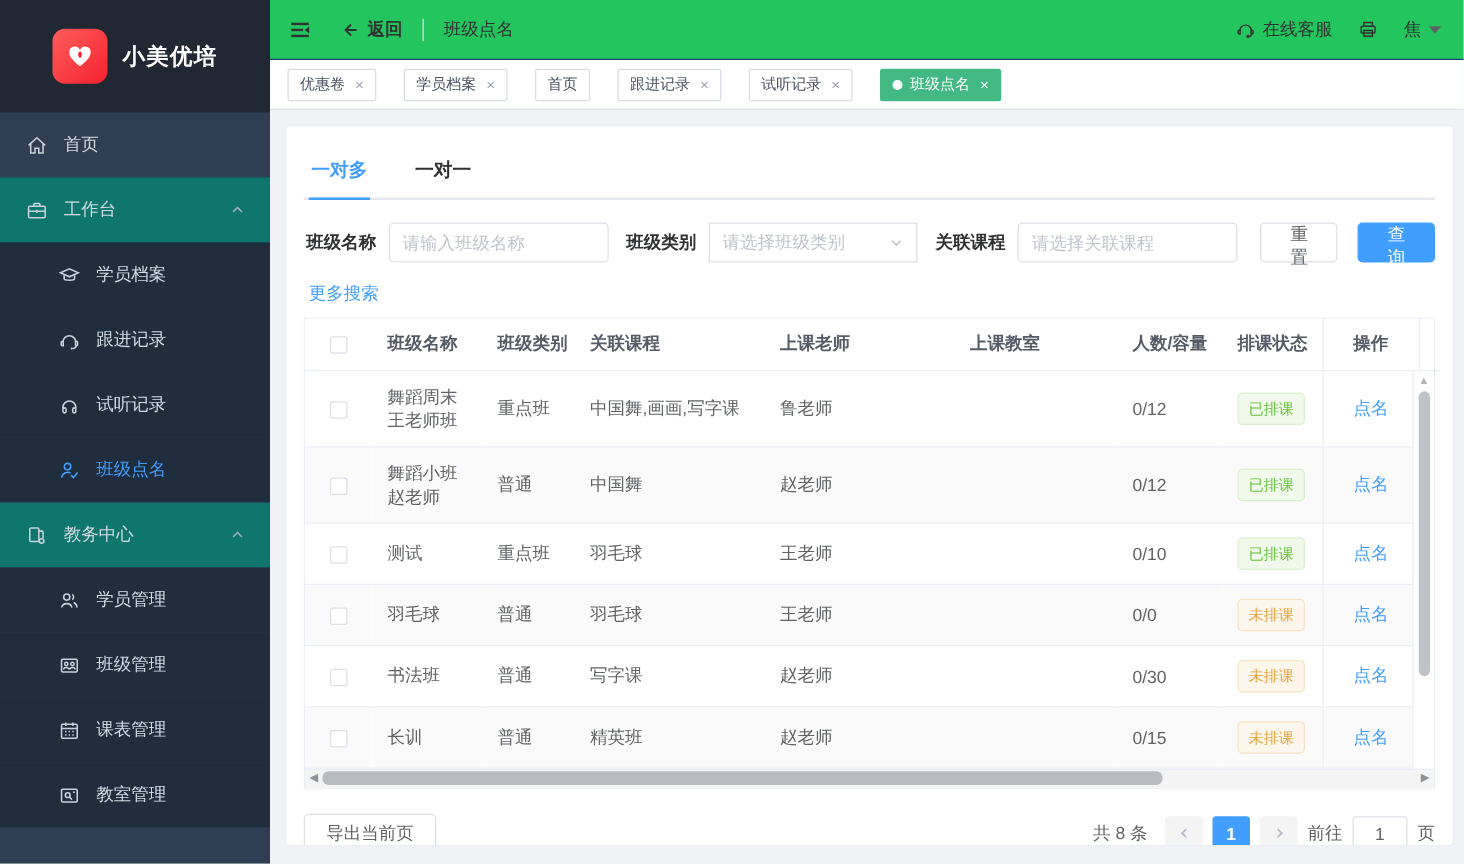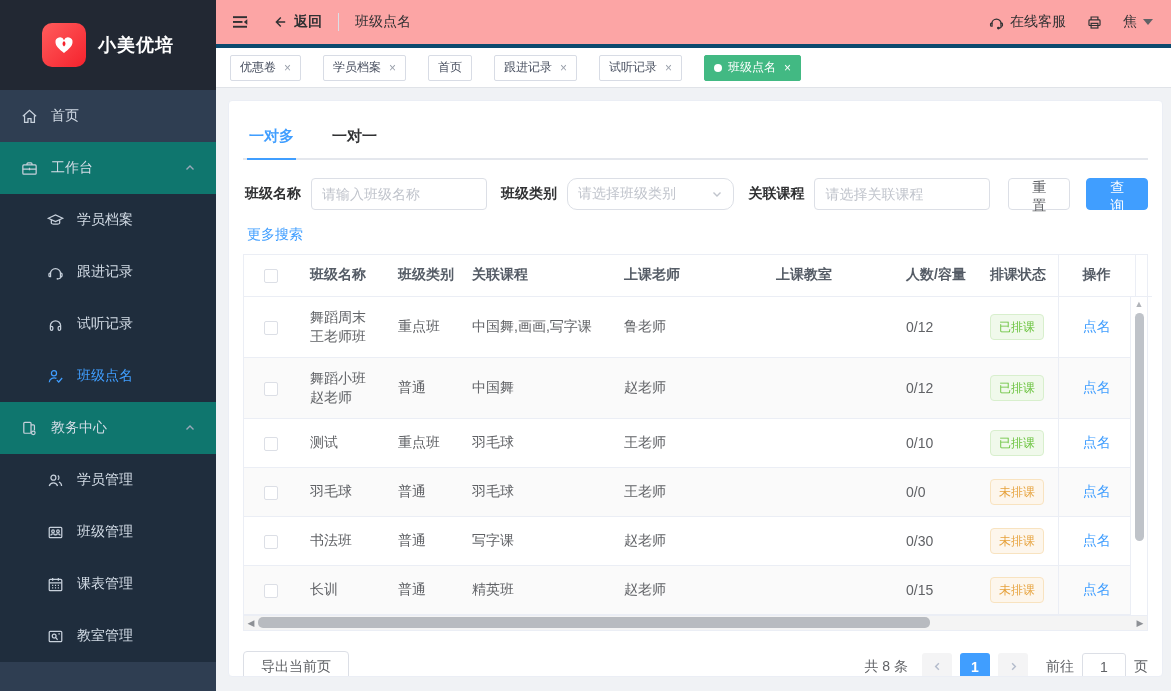--- a/index.html
+++ b/index.html
@@ -20,21 +20,21 @@
   .menu-item.item { background:#2f3e52; }
   .menu-item .mi-icon { width:19px; height:19px; flex:0 0 19px; display:flex; align-items:center; justify-content:center; color:#c8d1dc; }
   .menu-item .mi-icon svg { width:19px; height:19px; }
   .menu-item .mi-label { flex:1; font-size:14px; }
   .menu-item .mi-arrow { display:none; width:12px; height:12px; color:#9aa8b8; }
   .menu-item.section .mi-arrow { display:flex; }
   .menu-item.active, .menu-item.active .mi-icon { color:#409eff; }
 
   
   .main { flex:1; display:flex; flex-direction:column; min-width:0; }
-  .topbar { height:48px; flex:0 0 48px; background:#fca5a5; border-bottom:4px solid #0c4a6e; display:flex; align-items:center; padding:0 18px 0 14px; }
+  .topbar { height:48px; flex:0 0 48px; background:#22c55e; border-bottom:1px solid #0c4a6e; display:flex; align-items:center; padding:0 18px 0 14px; }
   .icon-btn { display:flex; align-items:center; justify-content:center; color:#303133; cursor:pointer; }
   .fold-btn svg { width:20px; height:20px; }
   .back-group { display:flex; align-items:center; gap:6px; margin-left:22px; cursor:pointer; color:#303133; font-weight:bold; }
   .back-group svg { width:16px; height:16px; }
   .tb-divider { width:1px; height:18px; background:#dcdfe6; margin:0 16px; }
   .crumb { font-size:14px; color:#303133; }
   .topbar-right { margin-left:auto; display:flex; align-items:center; gap:20px; }
   .service { display:flex; align-items:center; gap:5px; cursor:pointer; }
   .service svg, .printer svg { width:17px; height:17px; }
   .user-chip { display:flex; align-items:center; gap:6px; cursor:pointer; }
@@ -57,21 +57,21 @@
   .seg-tab { padding:10px 2px 12px; font-size:15px; font-weight:bold; color:#303133; cursor:pointer; position:relative; top:0; }
   .seg-tab.active { color:#409eff; }
   .seg-tab.active::after { content:""; position:absolute; left:0; right:0; bottom:-2px; height:2px; background:#409eff; }
 
   
   .filter-row { display:flex; align-items:center; margin-top:18px; gap:10px; }
   .f-label { font-weight:bold; color:#303133; white-space:nowrap; margin-left:4px; }
   .f-label:first-child { margin-left:2px; }
   .t-input { height:32px; border:1px solid #dcdfe6; border-radius:4px; background:#fff; padding:0 10px; font-size:14px; color:#606266; width:176px; font-family:inherit; }
   .t-input::placeholder { color:#c0c4cc; }
-  .f-select { width:180px; height:32px; border:1px solid #dcdfe6; border-radius:10px; display:flex; align-items:center; padding:0 10px; cursor:pointer; background:#fff; }
+  .f-select { width:180px; height:32px; border:1px solid #dcdfe6; border-radius:0; display:flex; align-items:center; padding:0 10px; cursor:pointer; background:#fff; }
   .f-select .ph { flex:1; color:#c0c4cc; font-size:14px; }
   .f-select svg { width:12px; height:12px; color:#c0c4cc; }
   .btn { height:32px; padding:0 17px; border-radius:4px; border:1px solid #dcdfe6; background:#fff; color:#606266; font-size:14px; cursor:pointer; font-family:inherit; }
   .btn.primary { background:#409eff; border-color:#409eff; color:#fff; }
   .btn-reset { margin-left:8px; }
   .btn-search { margin-left:6px; }
 
   .more-link { display:inline-block; margin:16px 0 10px 4px; color:#409eff; font-size:14px; cursor:pointer; }
 
   
@@ -96,21 +96,21 @@
   .h-scroll .arr { width:14px; display:flex; align-items:center; justify-content:center; color:#8d9095; font-size:9px; flex:0 0 14px; }
   .h-scroll .arr.right { margin-left:auto; }
   .h-scroll .hthumb { height:11px; width:672px; background:#b8bbc0; border-radius:5px; }
 
   
   .card-footer { display:flex; align-items:center; margin-top:20px; }
   .pager { margin-left:auto; display:flex; align-items:center; gap:8px; }
   .pg-total { color:#606266; margin-right:6px; }
   .pg-btn { width:30px; height:28px; background:#f4f4f5; border-radius:3px; display:flex; align-items:center; justify-content:center; color:#b4bccc; cursor:pointer; font-size:13px; }
   .pg-num { width:30px; height:28px; background:#409eff; border-radius:3px; display:flex; align-items:center; justify-content:center; color:#fff; font-weight:bold; cursor:pointer; }
-  .pg-goto { color:#606266; margin-left:10px; }
+  .pg-goto { color:#606266; margin-left:0; }
   .pg-input { width:44px; height:28px; border:1px solid #dcdfe6; border-radius:3px; text-align:center; color:#606266; font-size:14px; font-family:inherit; }
   .pg-unit { color:#606266; }
   svg { display:block; }
 </style>
 </head>
 <body>
 
 <div class="app">
 
   <aside class="sidebar">

